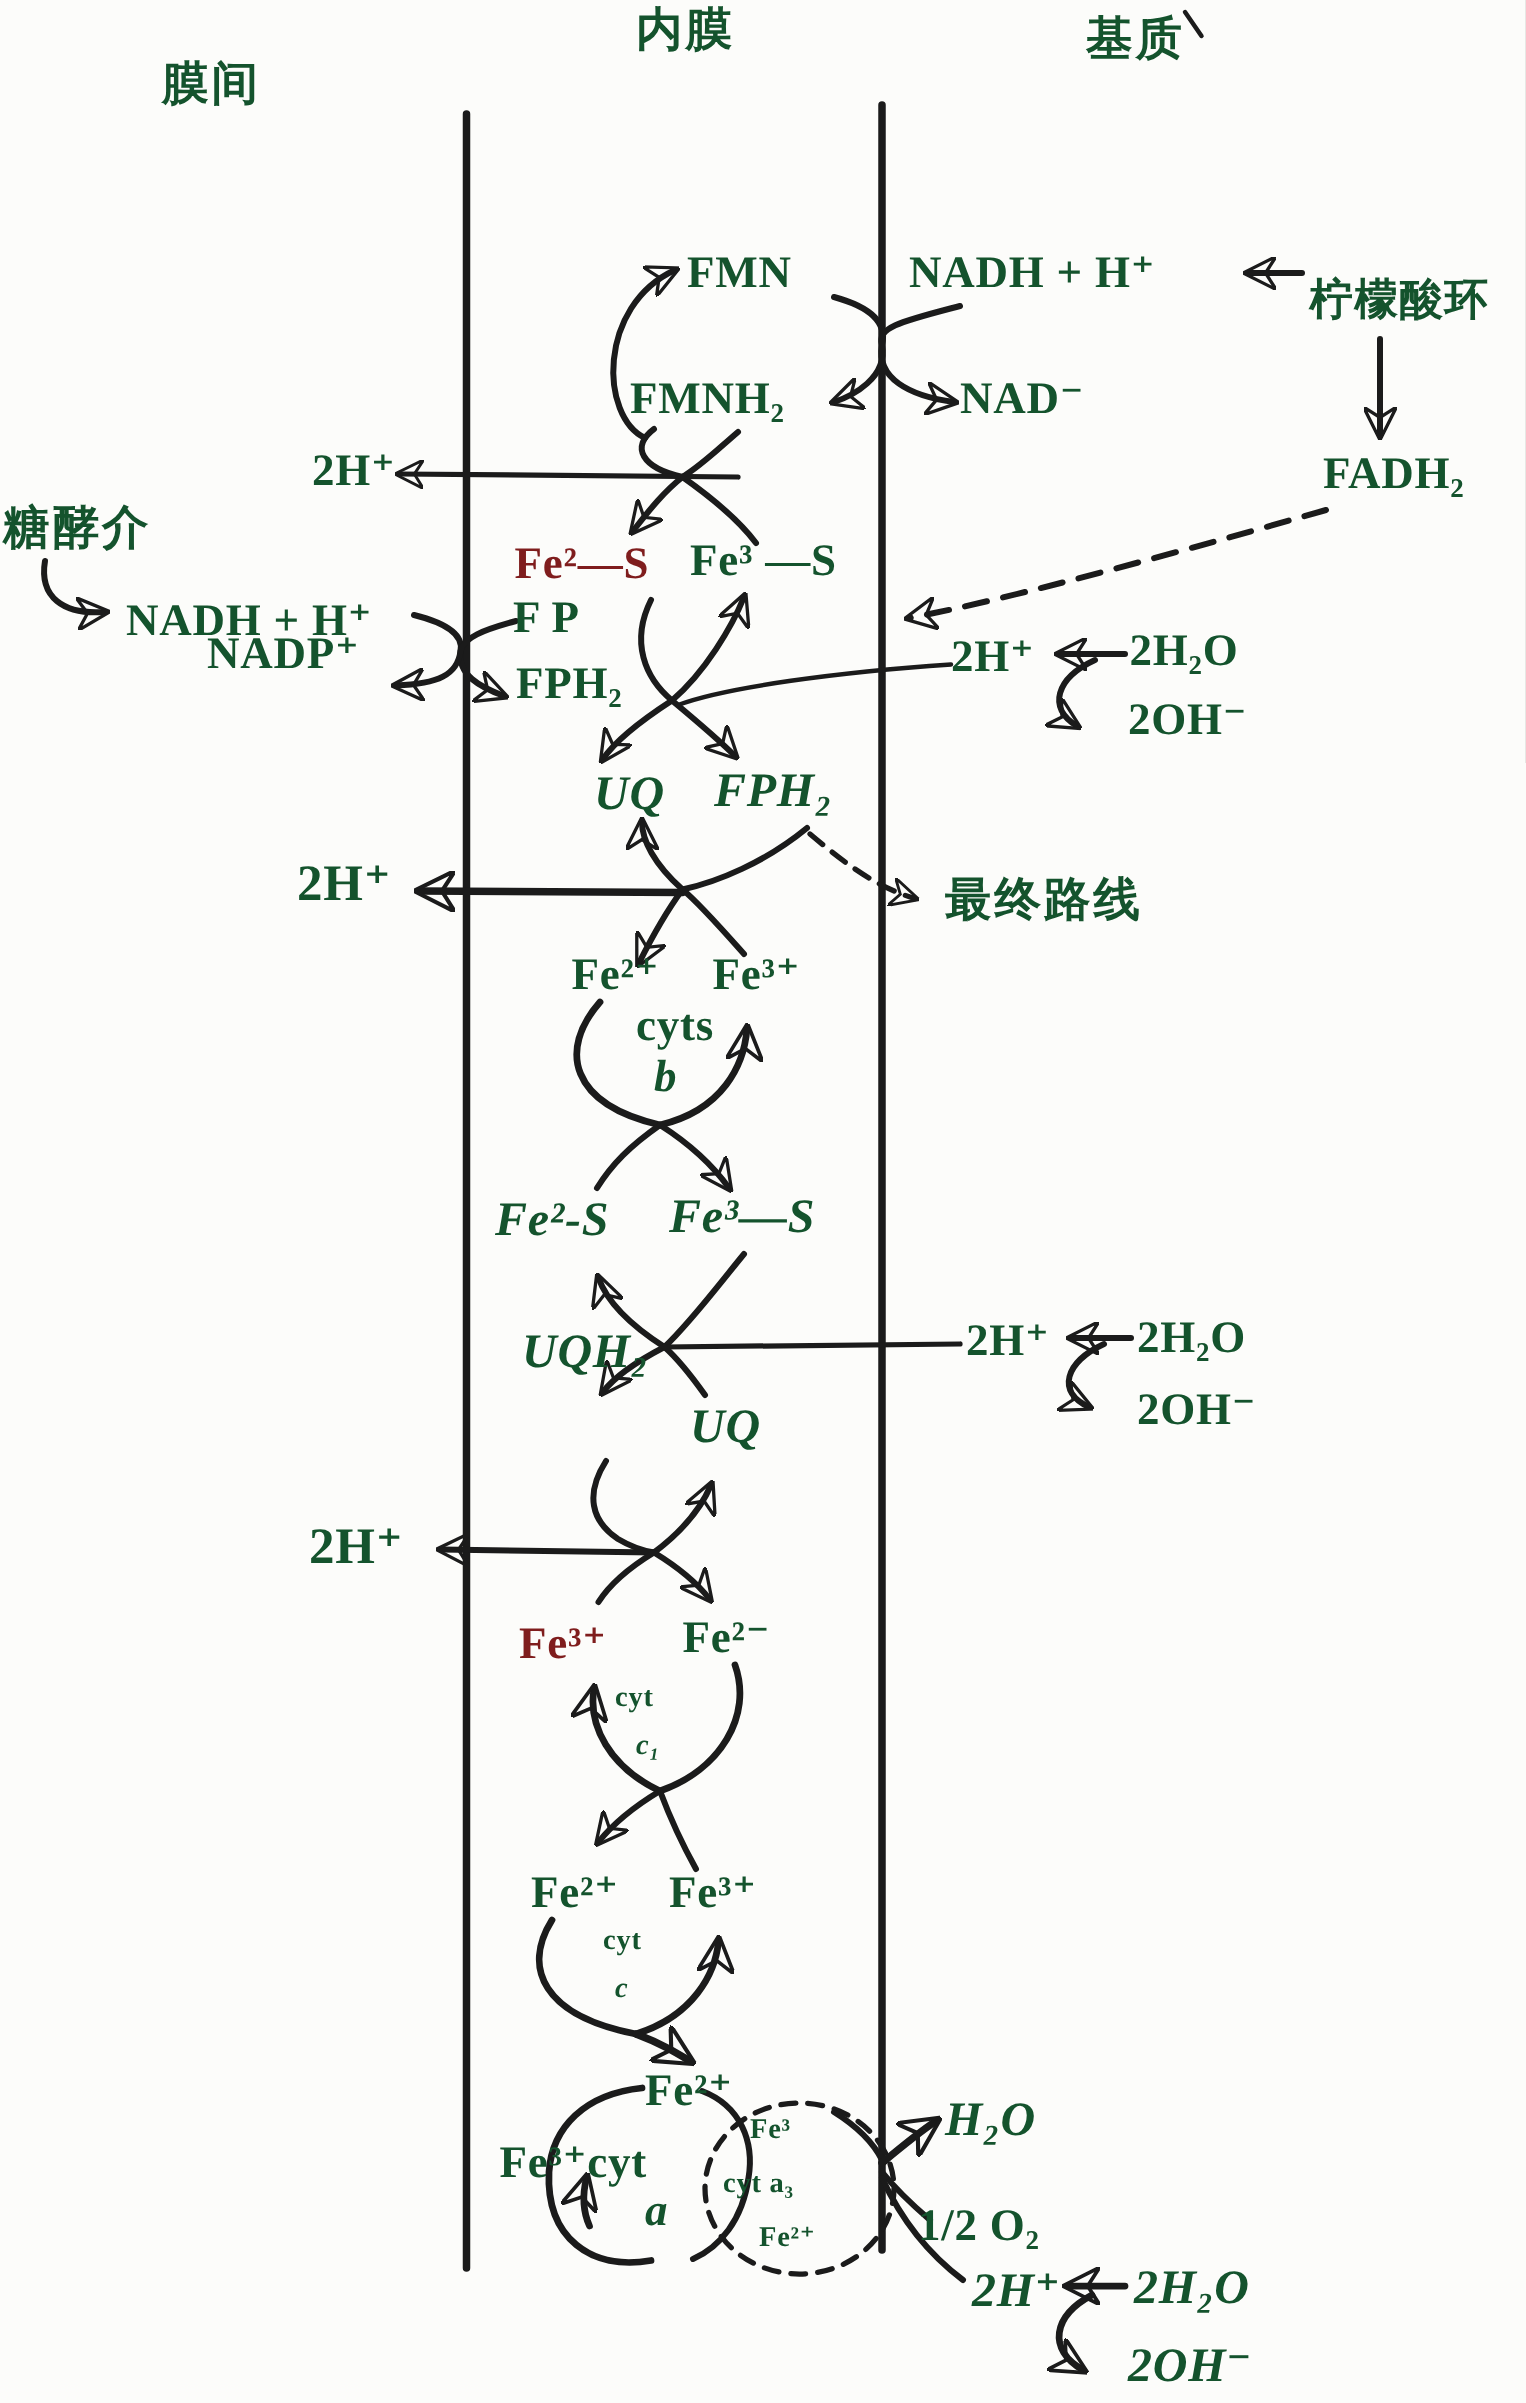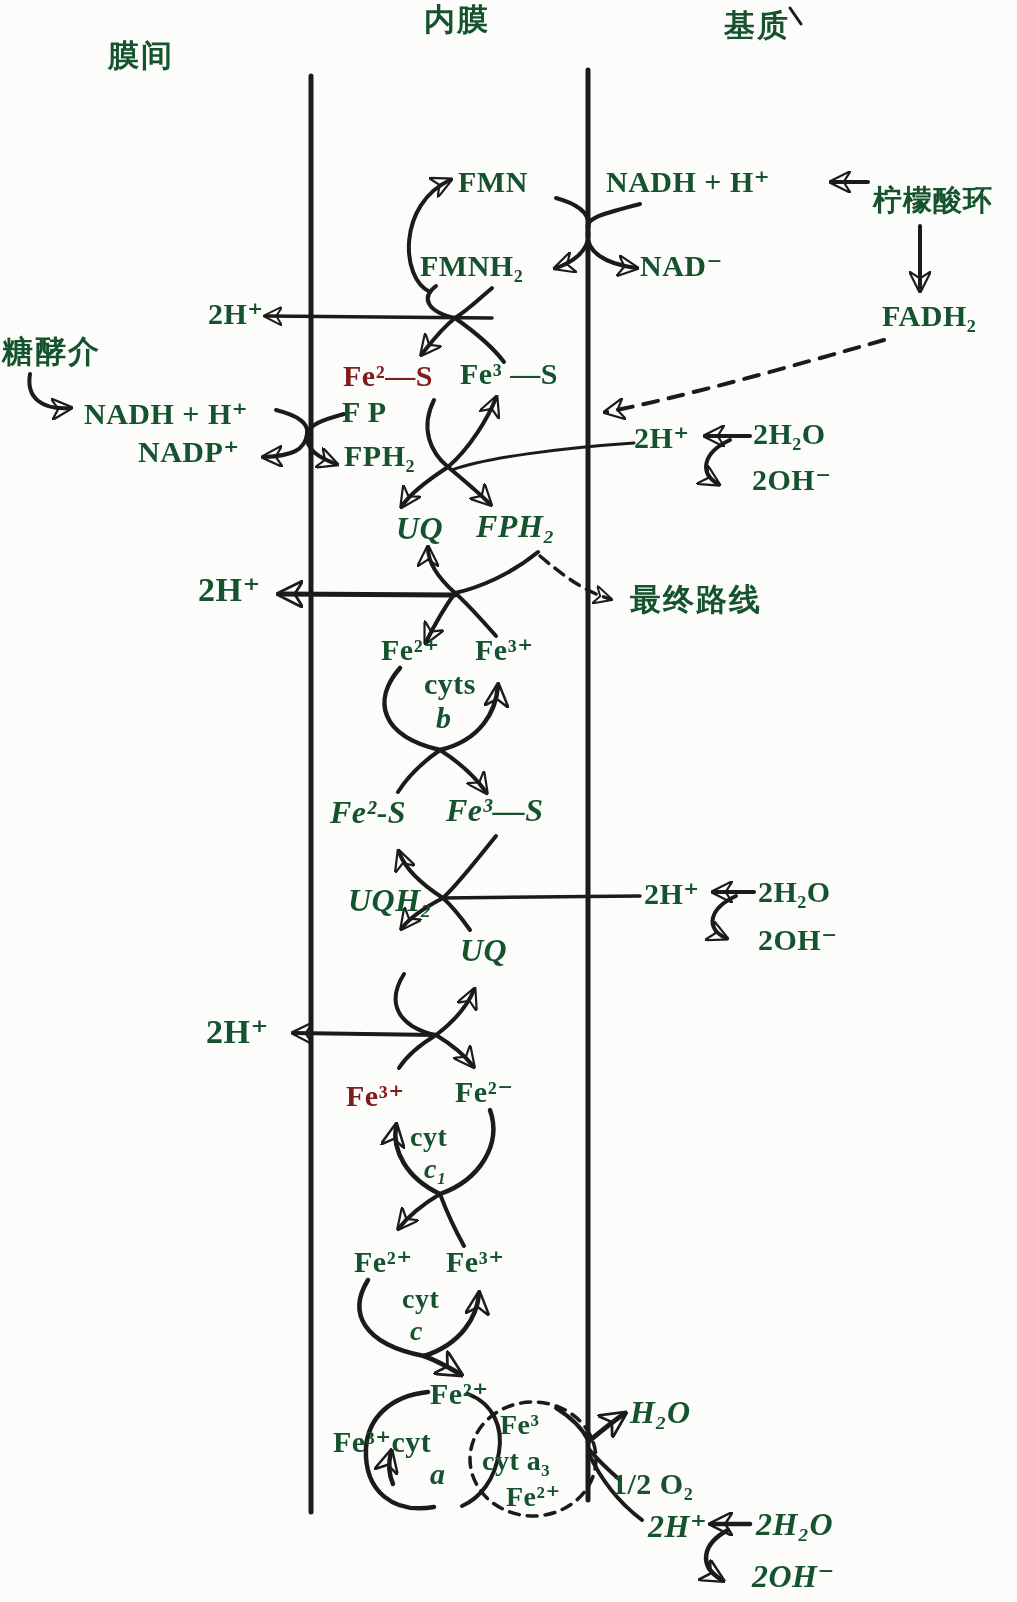--- a/index.html
+++ b/index.html
@@ -5,21 +5,21 @@
   html,body{margin:0;padding:0;background:#d8d8d4;}
   #page{position:relative;width:1017px;height:1602px;background:#fcfcfa;overflow:hidden;
         font-family:"Liberation Serif","DejaVu Serif",serif;color:#1b1b1b;}
   #strokes{position:absolute;left:0;top:0;width:1017px;height:1602px;}
   .lb{position:absolute;white-space:nowrap;font-weight:700;font-size:30px;line-height:1.05;
       letter-spacing:.5px;color:#14532d;}
   .cn{font-size:31px;letter-spacing:2px;font-family:"Liberation Serif","DejaVu Serif",serif,sans-serif;}
   .cns{font-size:29px;letter-spacing:1px;}
   .f32{font-size:32px;font-style:italic;}
   .f34{font-size:34px;}
-  .f28{font-size:28px;}
+  .f28{font-size:19px;}
   .it{font-style:italic;}
   .faint{color:#7f1d1d;}
   svg path, svg ellipse, svg line{fill:none;stroke:#1b1b1b;stroke-linecap:round;}
 </style>
 </head>
 <body>
 
 <div id="page">
 
   <svg id="strokes" viewBox="0 0 1017 1602">
@@ -141,21 +141,21 @@
   <div class="lb cns" style="left:873px;top:185px">柠檬酸环</div>
   <div class="lb" style="left:420px;top:250px">FMNH₂</div>
   <div class="lb" style="left:640px;top:250px">NAD⁻</div>
   <div class="lb" style="left:882px;top:300px">FADH₂</div>
   <div class="lb" style="left:208px;top:298px">2H⁺</div>
   <div class="lb faint" style="left:343px;top:360px">Fe²—S</div>
   <div class="lb" style="left:460px;top:358px">Fe³ —S</div>
 
   <div class="lb cn" style="left:2px;top:336px">糖酵介</div>
   <div class="lb" style="left:84px;top:398px">NADH + H⁺</div>
-  <div class="lb" style="left:138px;top:436px">NADP⁺</div>
+  <div class="lb" style="left:138px;top:420px">NADP⁺</div>
   <div class="lb" style="left:342px;top:396px">F P</div>
   <div class="lb" style="left:344px;top:440px">FPH₂</div>
 
   <div class="lb" style="left:634px;top:422px">2H⁺</div>
   <div class="lb" style="left:753px;top:418px">2H₂O</div>
   <div class="lb" style="left:752px;top:464px">2OH⁻</div>
 
   <div class="lb f32" style="left:396px;top:512px">UQ</div>
   <div class="lb f32" style="left:476px;top:510px">FPH₂</div>
   <div class="lb f34" style="left:198px;top:572px">2H⁺</div>

